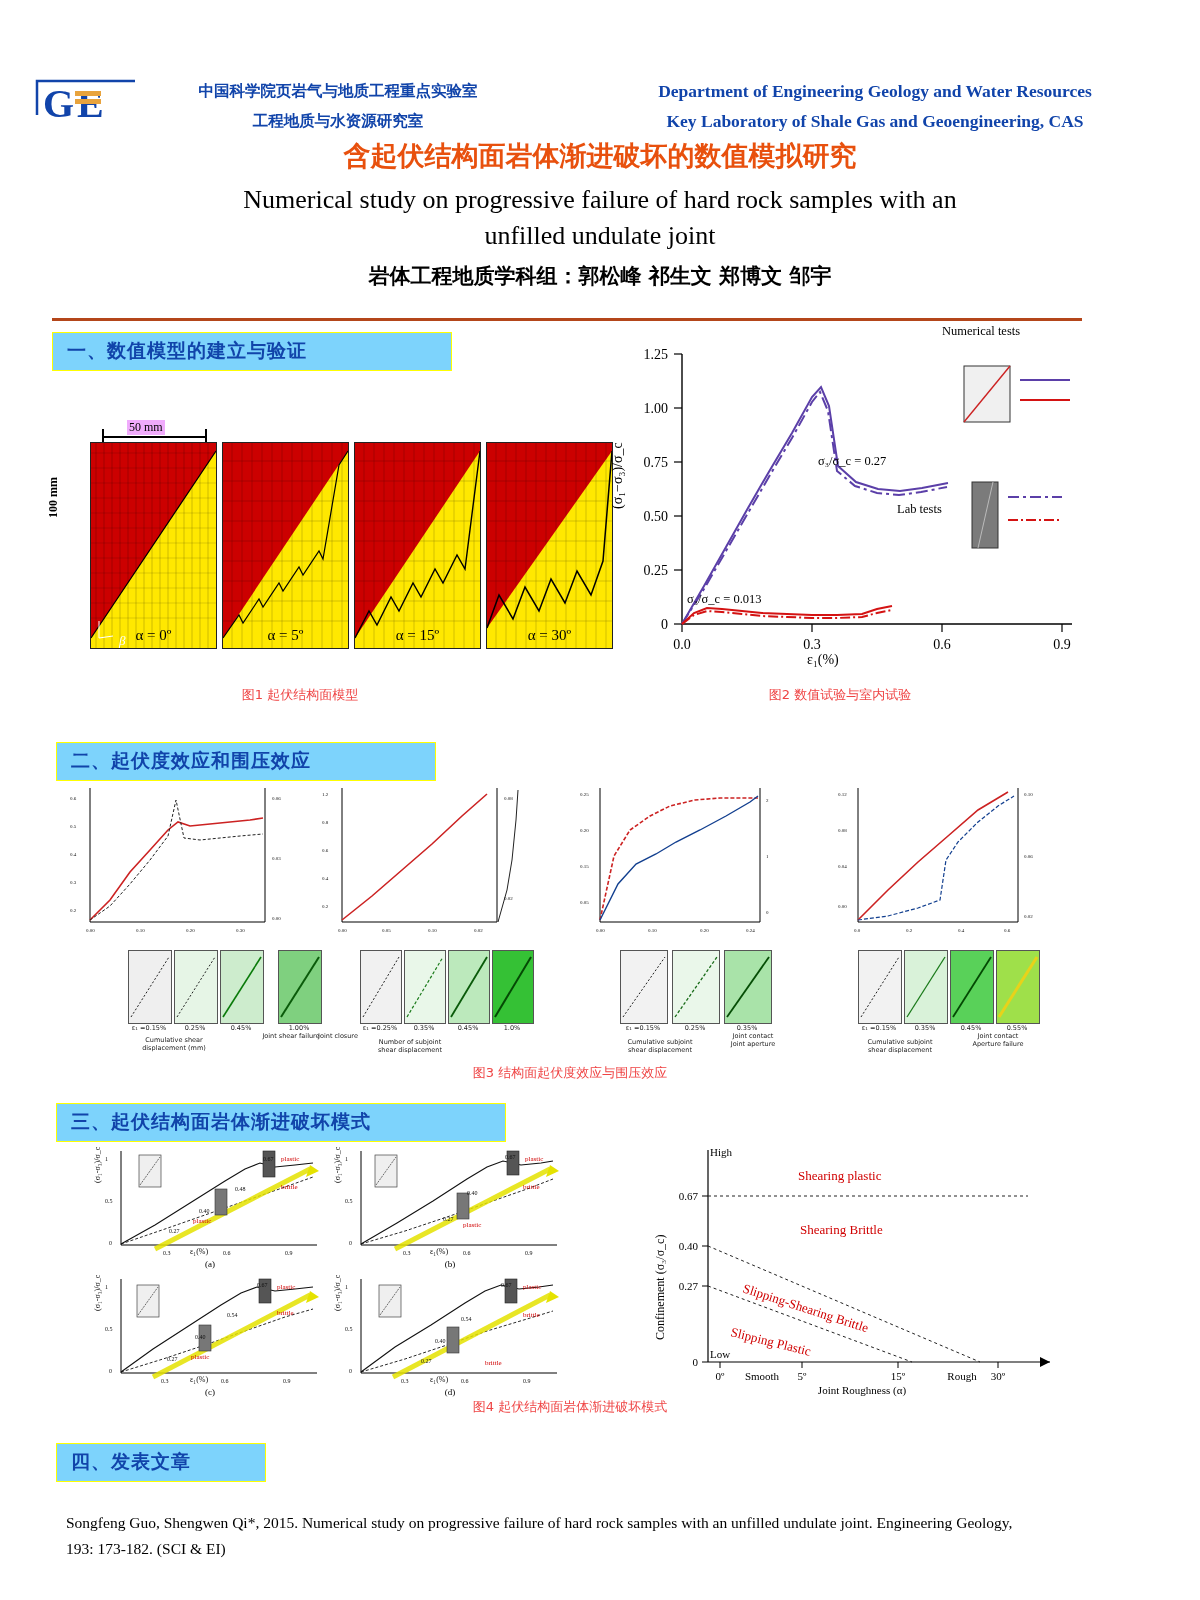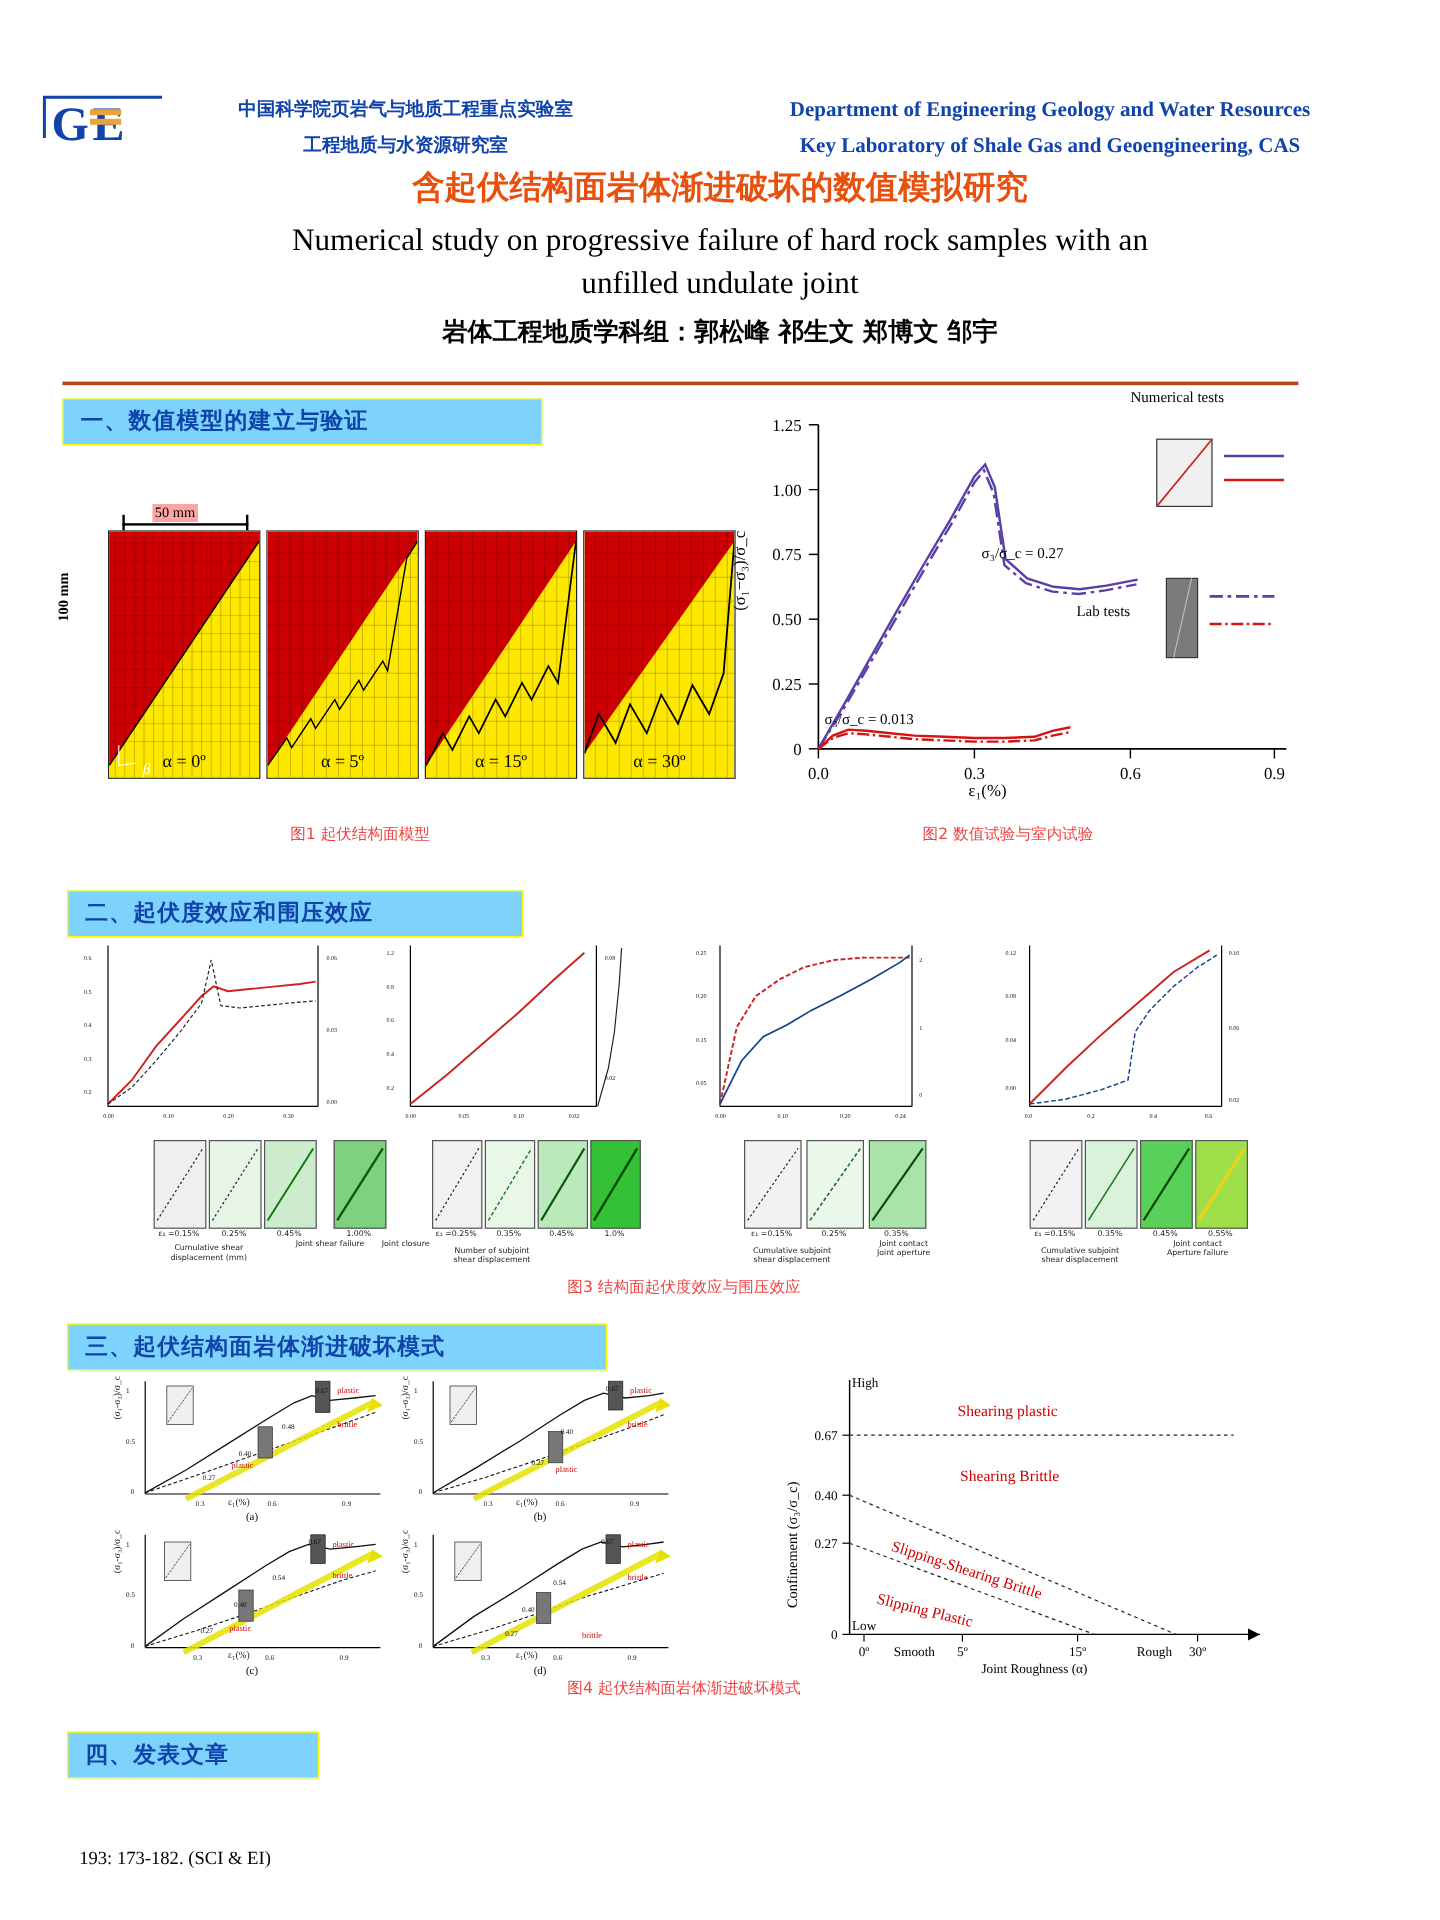--- a/index.html
+++ b/index.html
@@ -42,21 +42,21 @@
   #sec4{left:56px;top:1443px;width:180px;}
 
   .figcap{position:absolute;font-family:"DejaVu Sans", sans-serif;font-size:13px;color:#ef4444;text-align:center;}
 
   
   .fig1{position:absolute;left:40px;top:418px;width:560px;height:240px;}
   .scalebar{position:absolute;left:62px;top:8px;width:105px;height:16px;}
   .scalebar .line{position:absolute;left:0;top:10px;width:105px;height:2px;background:#000;}
   .scalebar .tickl{position:absolute;left:0;top:3px;width:2px;height:16px;background:#000;}
   .scalebar .tickr{position:absolute;left:103px;top:3px;width:2px;height:16px;background:#000;}
-  .scalebar .lbl{position:absolute;left:25px;top:-6px;font-size:12px;font-family:"Liberation Serif",serif;background:#fca5a5;padding:0 2px;}
+  .scalebar .lbl{position:absolute;left:25px;top:-6px;font-size:12px;font-family:"Liberation Serif",serif;background:#f0abfc;padding:0 2px;}
   .vlabel{position:absolute;left:6px;top:100px;font-size:12px;font-weight:bold;
           transform:rotate(-90deg);transform-origin:left top;white-space:nowrap;font-family:"Liberation Serif",serif;}
   .jm{position:absolute;top:24px;width:125px;height:205px;border:1px solid #222;overflow:hidden;background:#fff;}
   .jm .alabel{position:absolute;left:0;bottom:4px;width:100%;text-align:center;
        font-size:15px;font-family:"Liberation Serif",serif;color:#000;z-index:5;}
   .beta{position:absolute;left:28px;top:190px;font-size:13px;color:#fff;font-style:italic;z-index:6;}
 
   
   .fig2{position:absolute;left:612px;top:334px;width:480px;height:330px;}
   .axlbl{position:absolute;font-family:"Liberation Serif",serif;font-size:14px;}
@@ -369,21 +369,21 @@
         <svg width="42" height="72" viewBox="0 0 42 72">
             <line x1="2" y1="66" x2="40" y2="6" stroke="#0a5a0a" stroke-width="2"></line>
           </svg>
       </div>
       <div class="chipcap" style="left:70px;top:244px;width:58px;">ε₁ =0.15%</div>
       <div class="chipcap" style="left:116px;top:244px;width:58px;">0.25%</div>
       <div class="chipcap" style="left:162px;top:244px;width:58px;">0.45%</div>
       <div class="chipcap" style="left:220px;top:244px;width:58px;">1.00%</div>
       <div class="chipcap" style="left:76px;top:256px;width:96px;white-space:pre-line;">Cumulative shear
 displacement (mm)</div>
-      <div class="chipcap" style="left:182px;top:252px;width:86px;white-space:pre-line;">Joint shear failure</div>
+      <div class="chipcap" style="left:198px;top:252px;width:86px;white-space:pre-line;">Joint shear failure</div>
     </div>
 
     <div class="minipanel" style="left:262px;">
       <svg width="245" height="170" viewBox="0 0 245 170">
         <line x1="40" y1="8" x2="40" y2="142" stroke="#000" stroke-width="1"></line>
         <line x1="40" y1="142" x2="195" y2="142" stroke="#000" stroke-width="1"></line>
         <line x1="195" y1="8" x2="195" y2="142" stroke="#000" stroke-width="1"></line>
         <path d="M40,140 L70,116 L100,90 L130,64 L160,36 L185,14" stroke="#cc2222" stroke-width="1.6" fill="none"></path>
         <path d="M196,142 L205,110 L210,80 L214,40 L216,10" stroke="#222" stroke-width="1" fill="none"></path>
         <g font-family="Liberation Serif, serif" font-size="5" fill="#111">
@@ -717,17 +717,17 @@
       <text x="148" y="40" font-family="Liberation Serif, serif" font-size="13" fill="#d00000">Shearing plastic</text>
       <text x="150" y="94" font-family="Liberation Serif, serif" font-size="13" fill="#d00000">Shearing Brittle</text>
       <text x="92" y="152" font-family="Liberation Serif, serif" font-size="13" fill="#d00000" transform="rotate(18 92 152)">Slipping-Shearing Brittle</text>
       <text x="80" y="196" font-family="Liberation Serif, serif" font-size="13" fill="#d00000" transform="rotate(14 80 196)">Slipping Plastic</text>
     </svg>
   </div>
 
   <div class="sec" id="sec4">四、发表文章</div>
 
   <div class="ref">
-    <br>
+    <span>Songfeng Guo, Shengwen Qi*, 2015. Numerical study on progressive failure of hard rock samples with an unfilled undulate joint. Engineering Geology,</span><br>
     <span>193: 173-182. (SCI &amp; EI)</span>
   </div>
 
 </div>
 
 </body></html>

